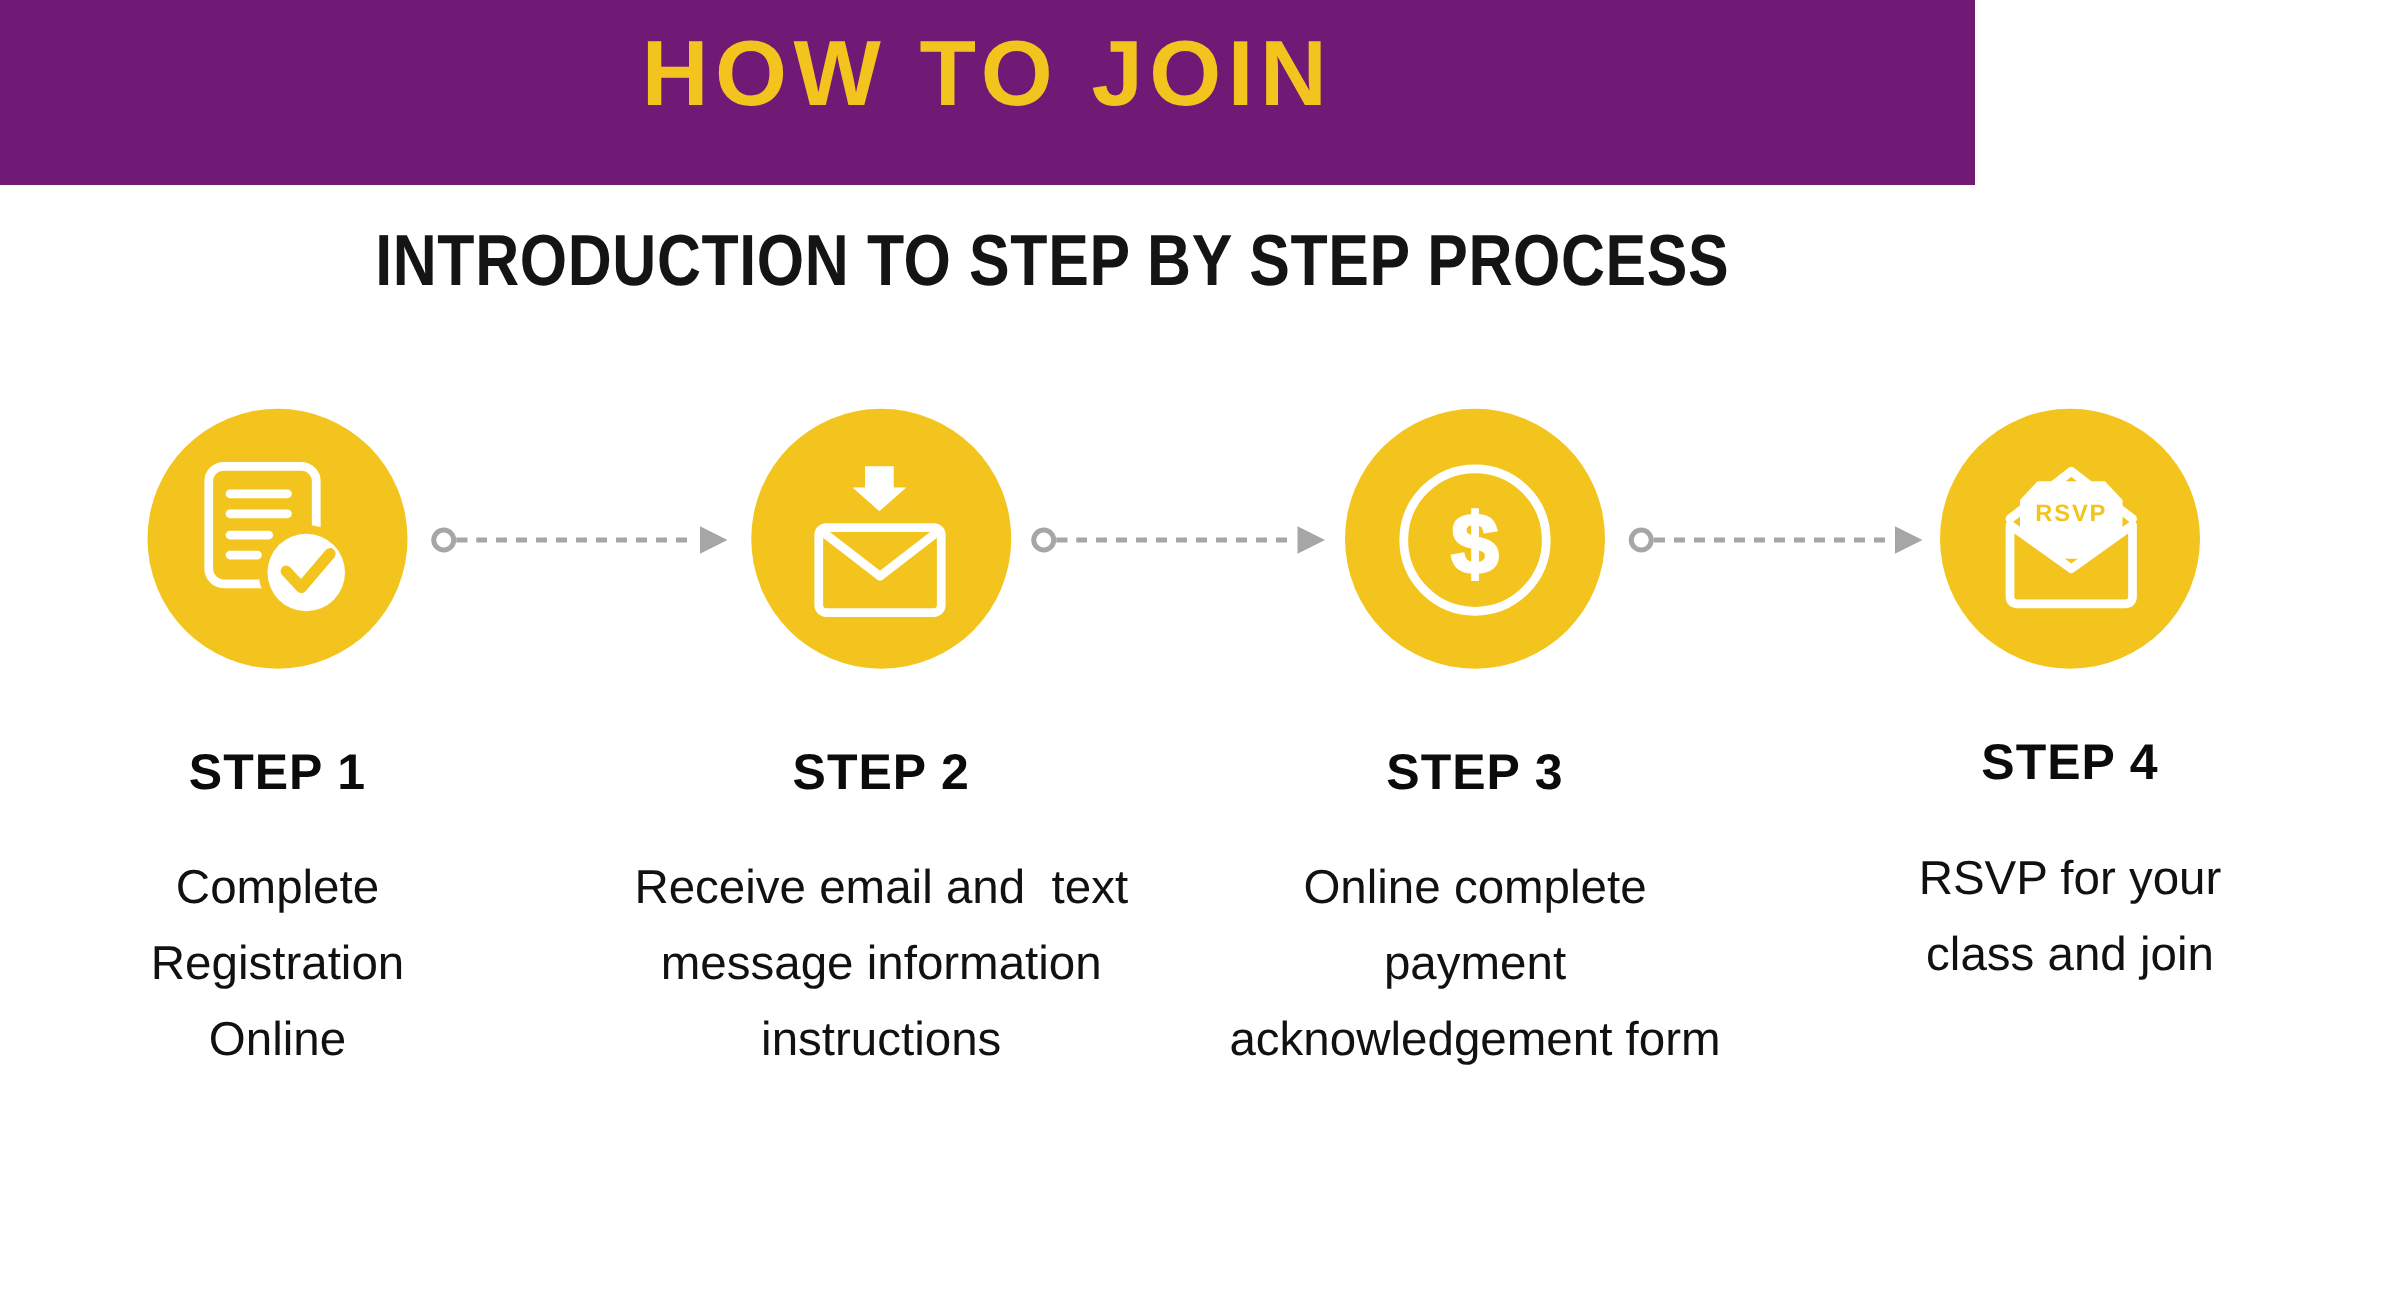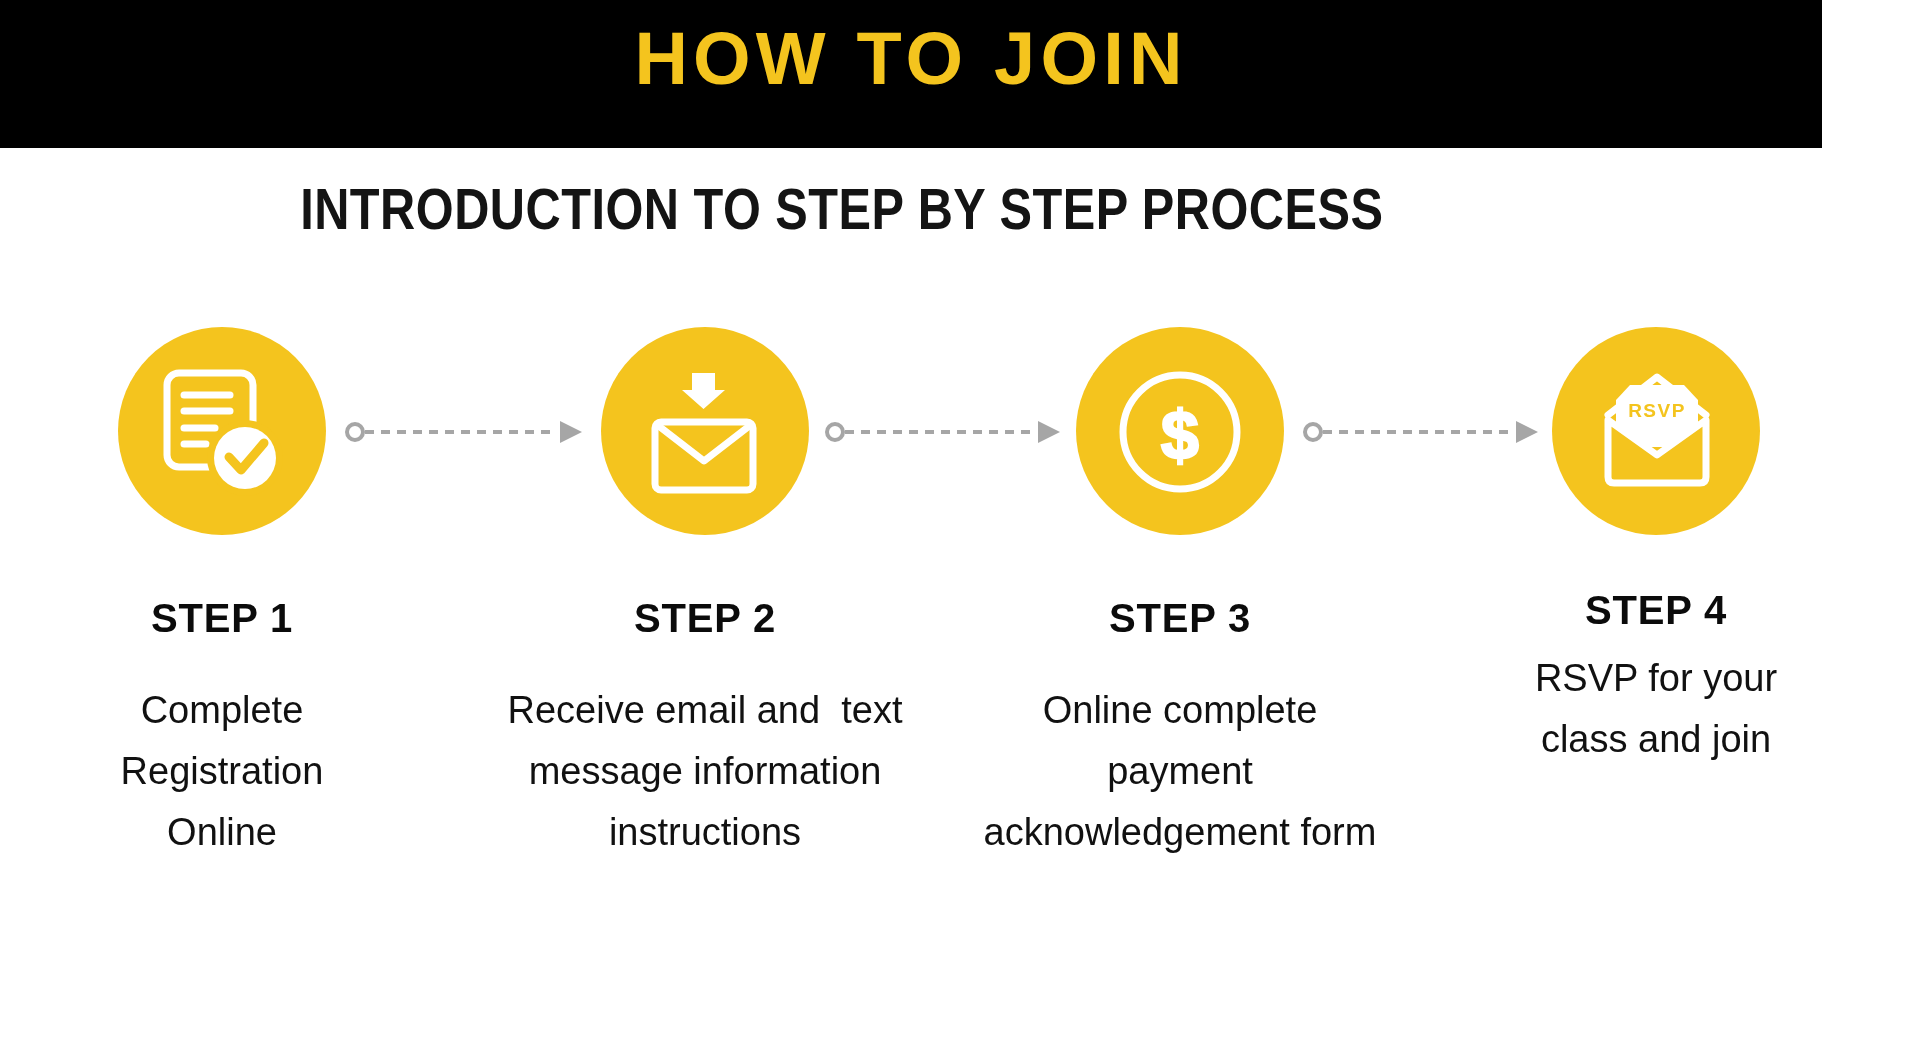--- a/index.html
+++ b/index.html
@@ -7,22 +7,22 @@
   body {
     width: 1920px; height: 1051px;
     background: #ffffff;
     font-family: "Liberation Sans", sans-serif;
     position: relative; overflow: hidden;
   }
   .canvas { position: absolute; inset: 0; width: 1920px; height: 1051px; }
 
   
   .header {
-    position: absolute; top: 0; left: 0; width: 1822px; height: 148px;
-    background: #000000;
+    position: absolute; top: 0; left: 0; width: 1580px; height: 148px;
+    background: #701a75;
     display: flex; align-items: center; justify-content: center; text-align: right;
   }
   .title {
     color: #F4C41E; font-size: 74px; font-weight: bold;
     letter-spacing: 0.07em; transform: translateY(-16px);
     white-space: nowrap;
   }
 
   
   .subtitle-wrap {
@@ -55,21 +55,21 @@
     text-align: center; font-size: 40px; font-weight: bold;
     letter-spacing: 0.02em; color: #0b0b0b; line-height: 40px;
   }
   .step-4 .step-label { top: 590px; }
 
   .step-lines {
     position: absolute; top: 680px; left: 0; width: 460px;
     text-align: center; color: #111111;
     font-size: 38px; line-height: 61px;
   }
-  .step-4 .step-lines { top: 648px; }
+  .step-4 .step-lines { top: 673px; }
   .step-line { white-space: pre-wrap; }
 
   
   .connector {
     position: absolute; top: 421px; height: 22px;
     display: flex; align-items: center;
   }
   .connector-1 { left: 345px; width: 237px; }
   .connector-2 { left: 825px; width: 235px; }
   .connector-3 { left: 1303px; width: 235px; }

